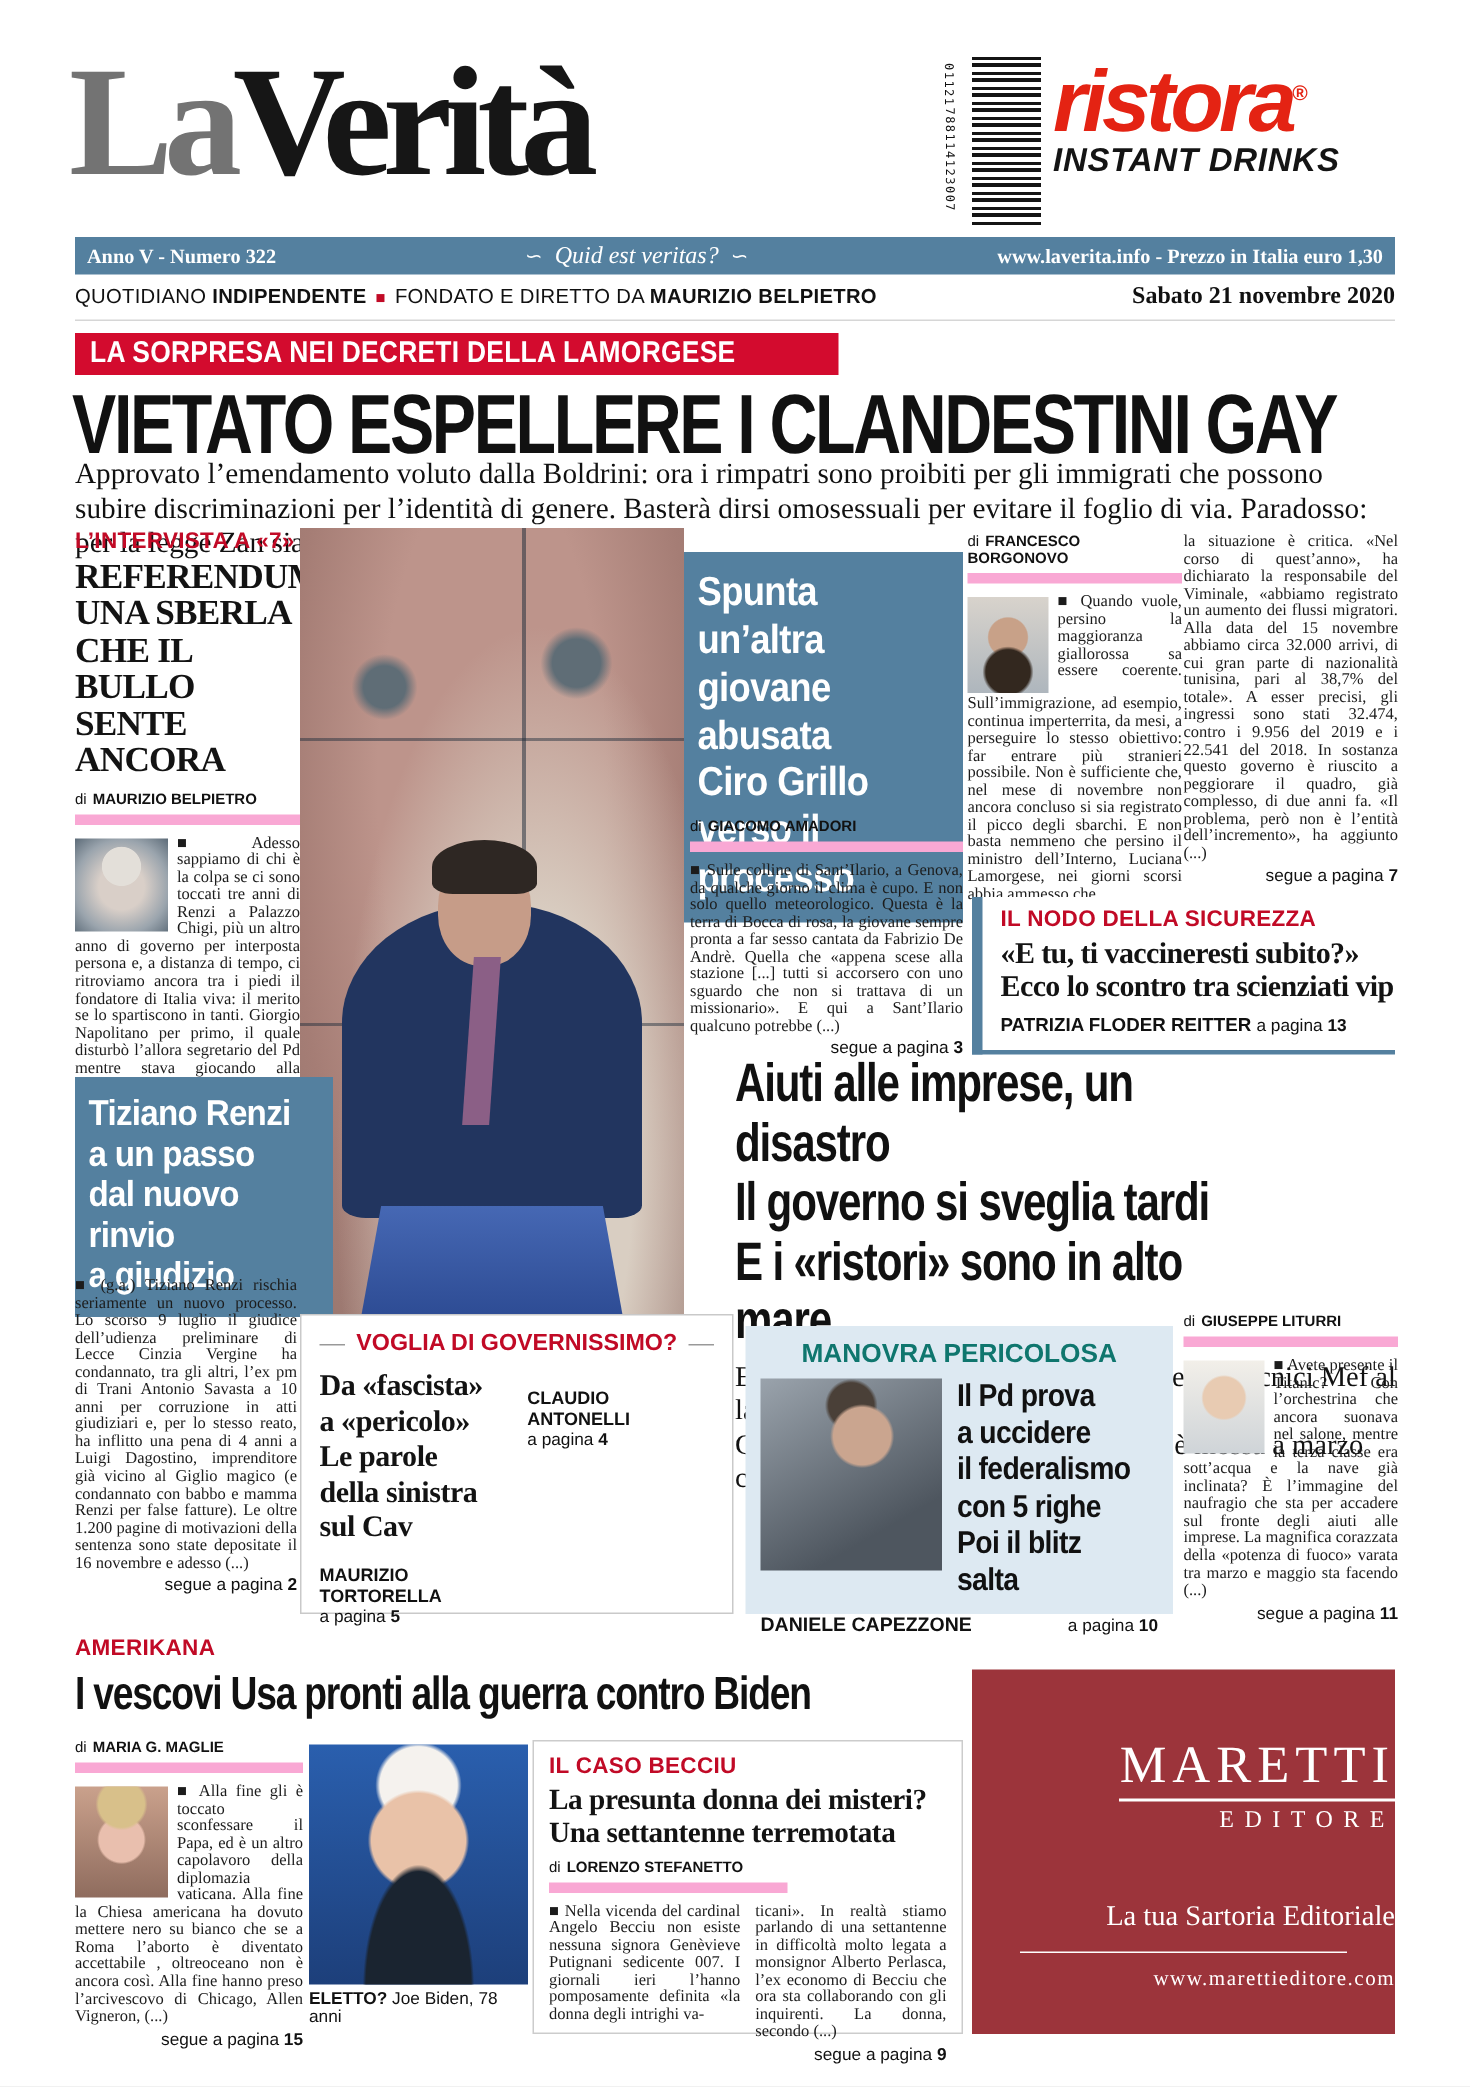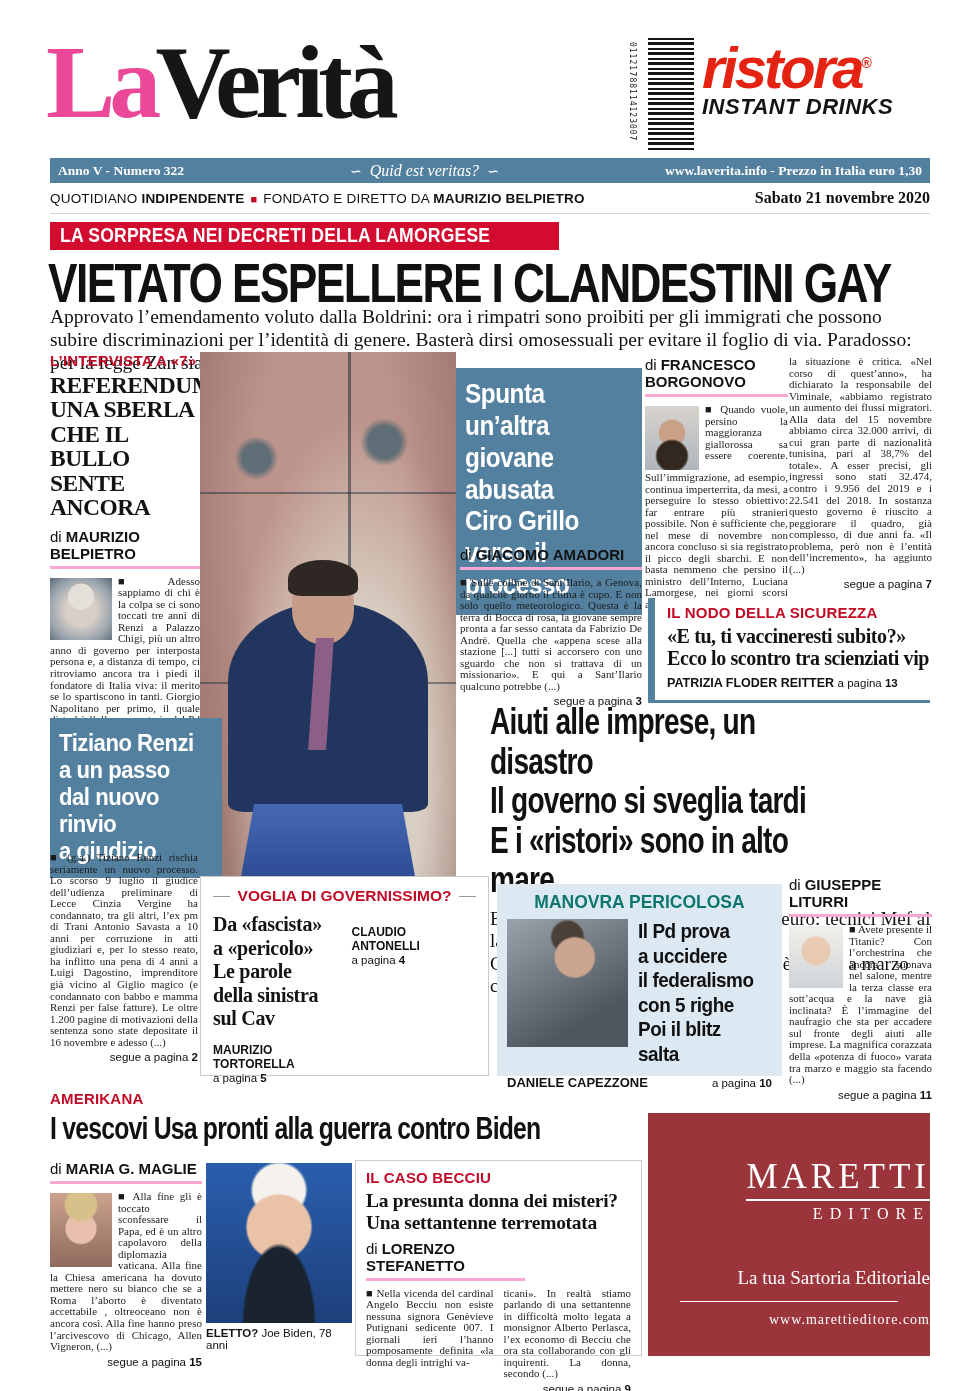--- a/index.html
+++ b/index.html
@@ -10,21 +10,21 @@
     overflow:hidden;
   }
   .abs { position:absolute; }
   .pl { white-space:pre-line; }
   .cx { display:inline-block; transform-origin:0 50%; }
   .serif { font-family:"Liberation Serif", serif; }
 
   
   #logo { left:46px; top:30px; font-family:"Liberation Serif", serif; font-weight:bold;
           font-size:104px; line-height:1; letter-spacing:-6px; }
-  #logo .la { color:#ec4899; }
+  #logo .la { color:#737373; }
   #logo .ve { color:#161616; }
   #barcode { left:632px; top:38px; width:62px; height:118px; }
   #barcode .bars { position:absolute; left:16px; top:0; right:0; bottom:6px;
     background:repeating-linear-gradient(180deg,#141414 0 2px,#fff 2px 4px,#141414 4px 7px,#fff 7px 10px); }
   #barcode .num1 { position:absolute; left:-14px; top:14px; transform:rotate(90deg);
     font-size:8px; letter-spacing:1px; font-family:"DejaVu Sans Mono", monospace; }
   #barcode .num2 { position:absolute; left:-34px; top:64px; transform:rotate(90deg);
     font-size:8px; letter-spacing:1px; font-family:"DejaVu Sans Mono", monospace; }
   #ristora { left:702px; top:42px; width:230px; text-align:left; }
   #ristora .brand { color:#e42313; font-size:58px; font-weight:bold; font-style:italic;
@@ -50,21 +50,21 @@
     font-size:20px; padding:2px 10px 3px; letter-spacing:.2px; }
   #lead-kicker span { transform:scaleX(.88); }
   #lead-headline { left:48px; top:250px; width:900px; font-weight:bold; font-size:56px;
     letter-spacing:-2px; white-space:nowrap; }
   #lead-headline span { transform:scaleX(.79); }
   #lead-deck { left:50px; top:305px; width:884px; font-family:"Liberation Serif", serif;
     font-size:19.5px; line-height:1.18; }
 
   
   .kicker { color:#c10a26; font-weight:bold; font-size:15px; letter-spacing:.2px; margin-bottom:4px; }
-  .byline { font-size:15px; border-bottom:3px solid #f9a8d4; padding-bottom:4px; margin-bottom:7px; }
+  .byline { font-size:10px; border-bottom:7px solid #f9a8d4; padding-bottom:4px; margin-bottom:7px; }
   .byline .di { margin-right:4px; }
   .byline .bn { font-weight:bold; }
   .bodytext { font-family:"Liberation Serif", serif; font-size:11px; line-height:1.05;
     text-align:justify; color:#1c1c1c; }
   .segue { text-align:right; font-size:11.5px; margin-top:3px; }
   .segue b { font-weight:bold; }
   .pageref { font-size:11.5px; }
   .pageref b { font-weight:bold; }
   .shead { font-family:"Liberation Serif", serif; font-weight:bold; color:#131313; }
 

